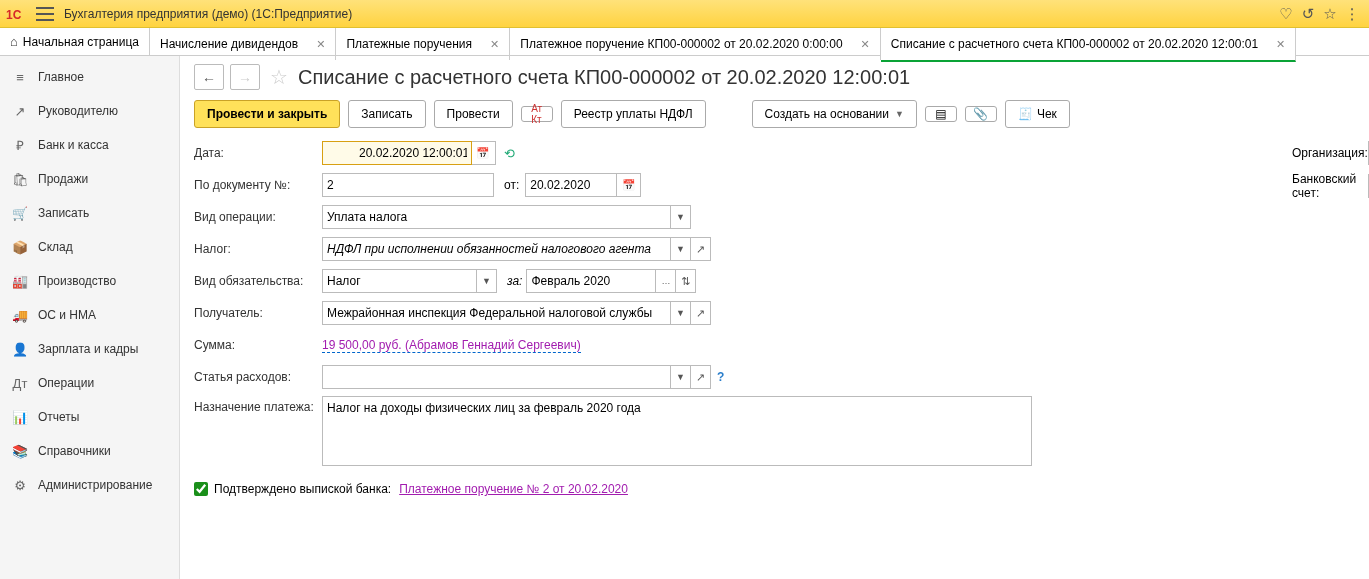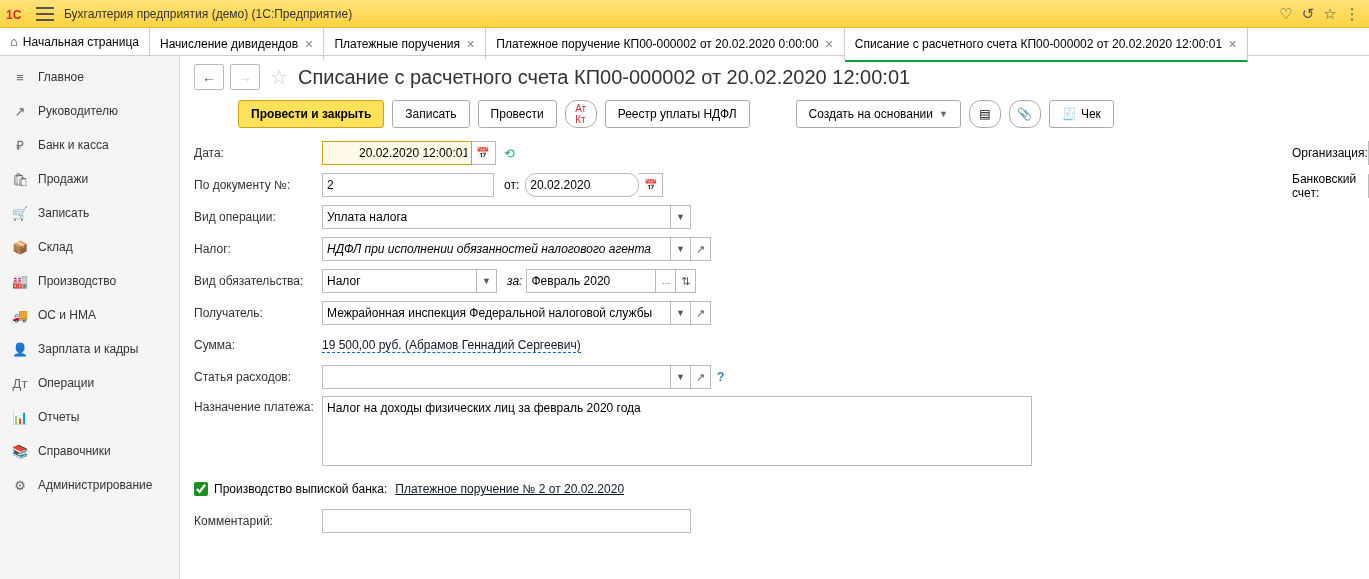--- a/index.html
+++ b/index.html
@@ -9,54 +9,54 @@
 .titlebar .logo { width: 22px; height: 18px; margin-right: 8px; display:flex;align-items:center;justify-content:flex-start;}
 .titlebar .hamburger { width: 18px; height: 14px; margin-right: 10px; cursor:pointer; display:flex;flex-direction:column;justify-content:space-between;}
 .titlebar .hamburger span{height:2px;background:#555;display:block;}
 .titlebar .title { color: #333; }
 .titlebar .spacer { flex: 1; }
 .titlebar .tb-icon { width: 22px; height: 22px; display:flex;align-items:center;justify-content:center; color:#555; cursor:pointer; font-size:15px;}
 
 .tabbar { height: 28px; background: #fff; border-bottom: 1px solid #ccc; display: flex; align-items: stretch; }
 .tabbar .hometab { display:flex; align-items:center; padding: 0 10px; border-right: 1px solid #ccc; cursor:pointer; gap:5px;}
 .tabbar .hometab .home-ico{font-size:13px;color:#333;}
-.tabbar .tab { display:flex; align-items:center; padding: 16px 10px; border-right: 1px solid #ccc; cursor:pointer; position:relative; gap:6px; white-space:nowrap;}
+.tabbar .tab { display:flex; align-items:center; padding: 16px 10px; border-right: 1px solid #ccc; cursor:pointer; position:relative; gap:18px; white-space:nowrap;}
 .tabbar .tab.active { border-bottom: 2px solid #0aa336; background:#fff;}
 .tabbar .tab .close { color:#888; font-size:11px; cursor:pointer; }
 
 .content { display:flex; height: calc(579px - 28px - 28px); }
 .sidebar { width: 180px; background:#f5f5f5; border-right:1px solid #ddd; padding-top:4px;}
 .sidebar .item { display:flex; align-items:center; height:34px; padding:0 12px; gap:10px; cursor:pointer; color:#333;}
 .sidebar .item .ico{width:16px;text-align:center;color:#666;font-size:13px;}
 
 .main { flex:1; padding: 8px 14px; overflow:auto; }
 .page-head { display:flex; align-items:center; gap:6px; margin-bottom:10px;}
 .navbtn { width:30px; height:26px; border:1px solid #bbb; background:#fff; display:flex;align-items:center;justify-content:center; cursor:pointer; border-radius:2px; font-size:14px; color:#555;}
 .navbtn.disabled{color:#ccc;}
 .star { font-size:20px; color:#ccc; margin:0 4px; cursor:pointer;}
 .page-title { font-size:20px; color:#333;}
 
-.toolbar { display:flex; align-items:center; gap:8px; margin-bottom:12px; flex-wrap:wrap;margin-left:44px;}
+.toolbar { display:flex; align-items:center; gap:8px; margin-bottom:12px; flex-wrap:wrap;}
 .btn { height:28px; padding:0 12px; border:1px solid #aaa; background:#fff; border-radius:3px; display:flex;align-items:center; cursor:pointer; gap:4px; white-space:nowrap;}
 .btn.primary { background:#ffe15a; border-color:#c9a227; font-weight:bold;}
 .btn .caret{font-size:9px;color:#666;margin-left:2px;}
-.iconbtn2 { width:32px; height:28px; border:1px solid #aaa; background:#fff; border-radius:12px; display:flex;align-items:center;justify-content:center; cursor:pointer;}
+.iconbtn2 { width:32px; height:16px; border:1px solid #aaa; background:#fff; border-radius:3px; display:flex;align-items:center;justify-content:center; cursor:pointer;}
 
 .form { }
 .row { display:flex; align-items:center; margin-bottom:6px; min-height:26px;}
 .lbl { width:128px; color:#333; padding-right:6px;}
 .lbl.top{align-self:flex-start;padding-top:4px;}
 .inp { height:24px; border:1px solid #bbb; padding:0 4px; background:#fff; }
 .inp.hl { border-color:#d8a012; background:#fffbe8;padding-left:36px;}
 .sel-wrap { display:flex; }
 .sel-wrap .dd { width:20px; border:1px solid #bbb; border-left:none; background:#fff; display:flex;align-items:center;justify-content:center; cursor:pointer; font-size:9px; color:#555;}
 .sel-wrap .open { width:20px; border:1px solid #bbb; border-left:none; background:#fff; display:flex;align-items:center;justify-content:center; cursor:pointer; font-size:11px; color:#555;}
 .datebtn { width:24px; border:1px solid #bbb; border-left:none; background:#fff; display:flex;align-items:center;justify-content:center; cursor:pointer; font-size:11px;}
 .smallico { margin-left:8px; cursor:pointer; color:#2a7; font-size:13px;}
-.link { color:#0f172a; text-decoration:underline; cursor:pointer;}
+.link { color:#a21caf; text-decoration:underline; cursor:pointer;}
 .link.d { border-bottom:1px dashed #0066cc; text-decoration:none;}
 .textarea { width:710px; height:70px; border:1px solid #bbb; padding:4px; resize:none; font-family:Arial; font-size:12px;}
 .chk { width:14px; height:14px; accent-color:#1a8f1a; margin-right:6px;}
 .help{color:#2a7ecb;font-weight:bold;margin-left:6px;cursor:pointer;}
 .split {display:flex; gap:260px;}
 </style>
 </head>
 <body>
 
 <div class="titlebar">
@@ -208,21 +208,21 @@
               <div class="datebtn">📅</div>
             </div>
             <span class="smallico">⟲</span>
           </div>
           <div class="row">
             <div class="lbl">По документу №:</div>
             <input class="inp" style="width: 172px;" value="2">
             <div style="width:10px"></div>
             <span style="margin-right:6px;">от:</span>
             <div class="sel-wrap">
-              <input class="inp" style="width: 114px; border-radius: 11px;" value="20.02.2020">
+              <input class="inp" style="width: 92px;" value="20.02.2020">
               <div class="datebtn">📅</div>
             </div>
           </div>
           <div class="row">
             <div class="lbl">Вид операции:</div>
             <div class="sel-wrap">
               <input class="inp" style="width: 349px;" value="Уплата налога">
               <div class="dd">▼</div>
             </div>
           </div>
@@ -268,28 +268,24 @@
               <div class="open">↗</div>
             </div>
             <span class="help">?</span>
           </div>
           <div class="row">
             <div class="lbl top">Назначение платежа:</div>
             <textarea class="textarea" style="">Налог на доходы физических лиц за февраль 2020 года</textarea>
           </div>
           <div class="row" style="margin-top:10px;">
             <input type="checkbox" class="chk" checked="" style="">
-            <span>Производство выпиской банка:</span>
+            <span>Подтверждено выпиской банка:</span>
             <span style="width:8px;"></span>
             <span class="link">Платежное поручение № 2 от 20.02.2020</span>
           </div>
-          <div class="row" style="margin-top:6px;">
-            <div class="lbl">Комментарий:</div>
-            <input class="inp" style="width: 369px;">
-          </div>
         </div>
 
         <div>
           <div class="row">
             <div class="lbl2">Организация:</div>
             <div class="sel-wrap">
               <input class="inp" style="width: 349px;" value="Конфетпром ООО">
 
             </div>
           </div>

